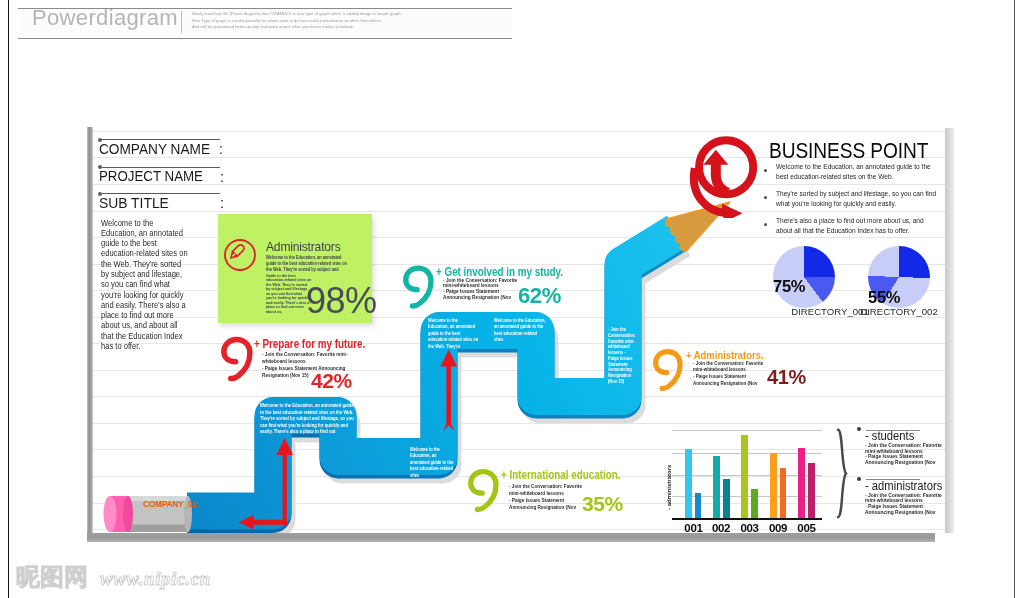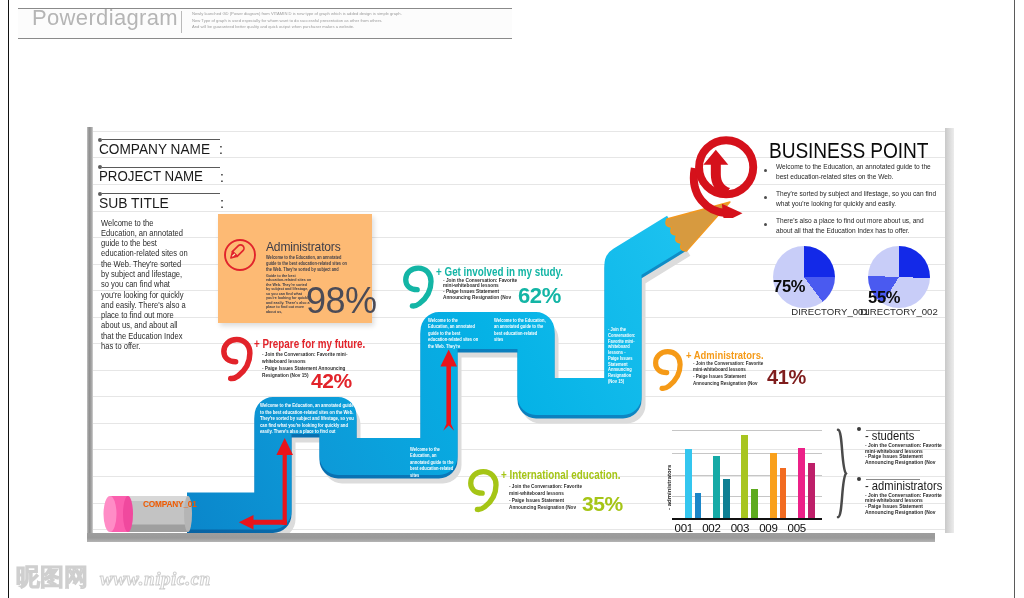--- a/index.html
+++ b/index.html
@@ -26,21 +26,21 @@
 
   
   .fld{position:absolute;}
   .fld .dot{position:absolute;left:0;top:0;width:4px;height:4px;border-radius:50%;background:#5d5d5d;}
   .fld .rule{position:absolute;left:4px;top:1.5px;height:1.2px;background:#5a5a5a;}
   .fld .lbl{position:absolute;left:1px;font-weight:400;color:#1a1a1a;white-space:nowrap;}
   .fld .colon{position:absolute;color:#1a1a1a;}
   .lp-body{position:absolute;left:8px;top:89.5px;width:101px;font-size:8.6px;line-height:10.3px;color:#2b2b2b;transform:scaleX(0.88);transform-origin:0 0;}
 
   
-  .note{position:absolute;left:125px;top:86px;width:154px;height:109px;background:#fdba74;
+  .note{position:absolute;left:125px;top:86px;width:154px;height:109px;background:#bef264;
         box-shadow:2px 3px 5px rgba(0,0,0,0.14);}
   .note-title{position:absolute;left:48px;top:25px;font-size:13.4px;color:#3d3d48;font-weight:400;letter-spacing:-0.2px;transform:scaleX(0.9);transform-origin:0 0;}
   .note-intro{position:absolute;left:48px;top:41px;width:94px;font-size:4.5px;line-height:6.2px;color:#3d3d48;font-weight:bold;transform:scaleX(0.87);transform-origin:0 0;}
   .note-body{position:absolute;left:48px;top:60px;width:52px;font-size:4.2px;line-height:4.45px;color:#3d3d48;font-weight:bold;transform:scaleX(0.87);transform-origin:0 0;}
   .note-pct{position:absolute;left:88px;top:66px;font-size:36px;color:#4b4b57;font-weight:400;letter-spacing:-0.5px;}
 
   
   .bp-title{position:absolute;left:676px;top:10px;font-size:22px;font-weight:400;color:#0b0b0b;letter-spacing:-0.1px;transform:scaleX(0.87);transform-origin:0 0;white-space:nowrap;}
   .bp-item{position:absolute;left:676px;}
   .bp-item .bdot{position:absolute;left:-5px;top:7px;width:3.4px;height:3.4px;border-radius:50%;background:#4c4c4c;}
@@ -51,21 +51,21 @@
   .pie-val{position:absolute;width:62px;text-align:left;font-size:16.5px;font-weight:bold;color:#0a0a0a;letter-spacing:-0.3px;}
   .pie-lbl{position:absolute;width:106px;text-align:center;font-size:9.6px;color:#2a2a2a;letter-spacing:0px;}
   .co-title{position:absolute;font-size:11.6px;font-weight:bold;white-space:nowrap;}
   .co-lines{position:absolute;font-size:5.3px;line-height:7.3px;color:#2e2e2e;font-weight:bold;}
   .co-pct{position:absolute;font-size:20px;font-weight:bold;letter-spacing:-0.4px;}
 
   
   .bc-axis{position:absolute;background:#111;}
   .bc-grid{position:absolute;height:0.9px;background:#c6c6c6;}
   .bar{position:absolute;bottom:0;}
-  .bc-cat{position:absolute;font-size:11.5px;font-weight:normal;color:#0b0b0b;text-align:left;letter-spacing:-0.3px;}
+  .bc-cat{position:absolute;font-size:11.5px;font-weight:bold;color:#0b0b0b;text-align:right;letter-spacing:-0.3px;}
   .bc-ylab{position:absolute;font-size:6.0px;font-weight:bold;color:#222;writing-mode:vertical-rl;transform:rotate(180deg);letter-spacing:0px;white-space:nowrap;}
 
   
   .lg{position:absolute;}
   .lg .ldot{position:absolute;left:-4px;top:-1px;width:4.2px;height:4.2px;border-radius:50%;background:#3a3a3a;}
   .lg .lrule{position:absolute;left:5px;top:1.5px;width:54px;height:1px;background:#8a8a8a;}
   .lg .ltitle{position:absolute;left:4px;top:1px;font-size:12.2px;color:#1a1a1a;white-space:nowrap;transform:scaleX(0.92);transform-origin:0 0;}
   .lg .llines{position:absolute;left:4px;top:15px;width:93px;font-size:5.6px;line-height:5.6px;color:#2a2a2a;font-weight:bold;transform:scaleX(0.88);transform-origin:0 0;}
 
   .co-company{position:absolute;left:50px;top:371px;font-size:9.0px;font-weight:bold;color:#f05a00;letter-spacing:-0.2px;transform:scaleX(0.92);transform-origin:0 0;}

